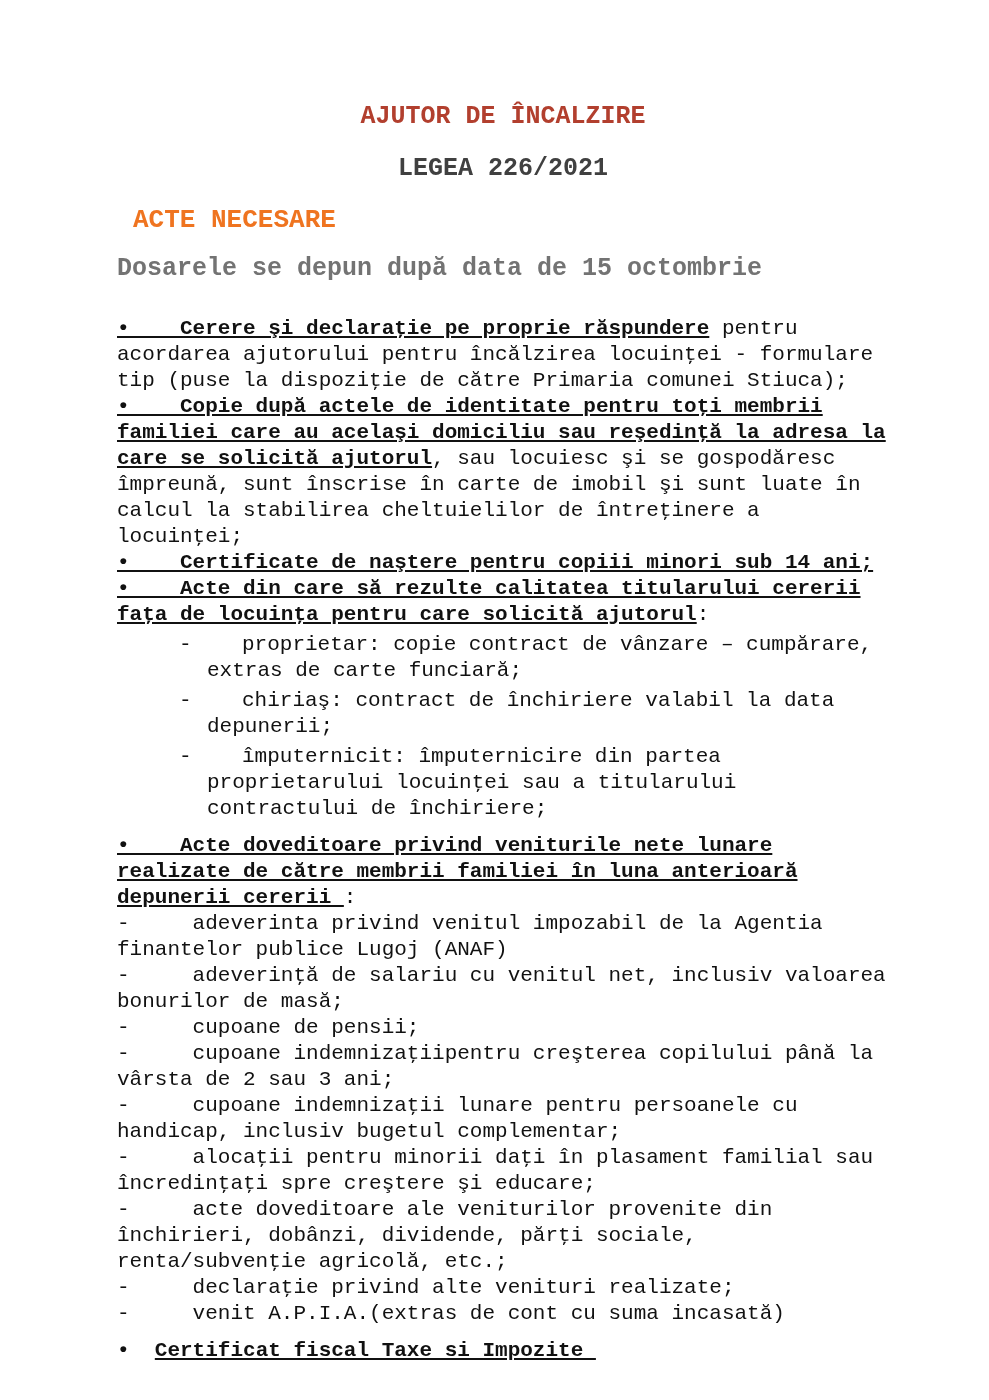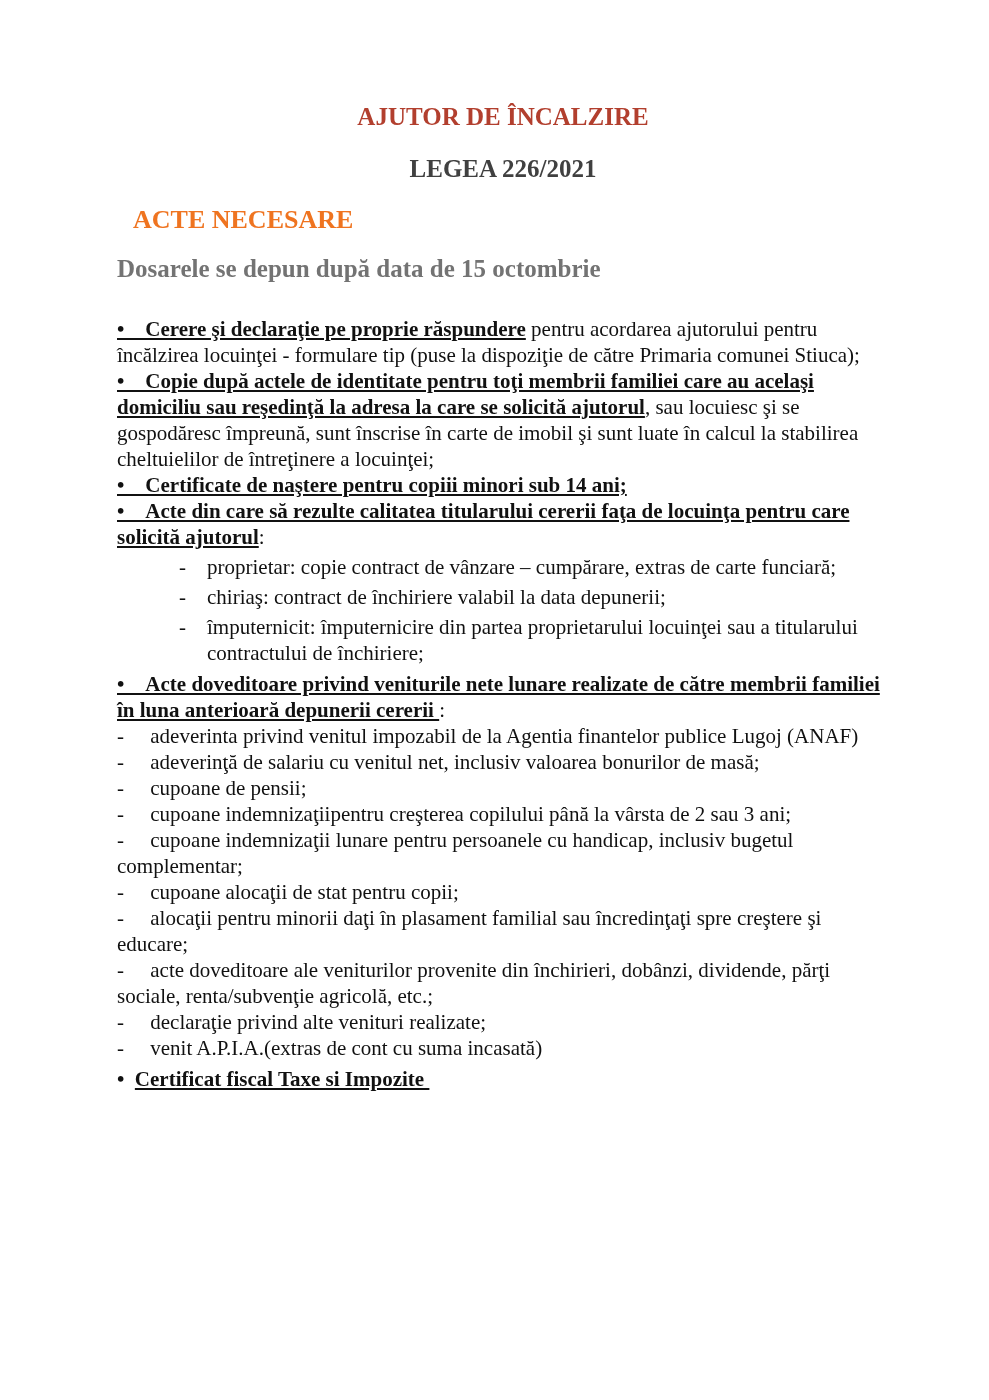--- a/index.html
+++ b/index.html
@@ -3,21 +3,21 @@
 <meta charset="utf-8">
 <style>
   html, body { margin: 0; padding: 0; background: #ffffff; }
   .page {
     position: relative;
     width: 989px;
     height: 1400px;
     box-sizing: border-box;
     background: #ffffff;
     padding: 102px 100px 0 117px;
-    font-family: Liberation Serif, serif;
+    font-family: Liberation Mono, monospace;
     color: #111111;
     overflow: hidden;
   }
   .doc-title {
     text-align: center;
     color: #b23f2e;
     font-size: 25px;
     line-height: 30px;
     font-weight: bold;
     margin: 0 0 22px 0;
@@ -50,21 +50,21 @@
     line-height: 26px;
   }
   .blk { margin: 0; }
   .bu { font-weight: bold; text-decoration: underline; }
   .b  { font-weight: bold; }
   .sub {
     padding-left: 90px;
     text-indent: -28px;
     margin: 4px 0;
   }
-  .mt { margin-top: 5px; }
+  .mt { margin-top: 11px; }
 </style>
 </head>
 <body>
 
 <div class="page">
 
   <h1 class="doc-title">AJUTOR DE ÎNCALZIRE</h1>
   <h2 class="doc-subtitle">LEGEA 226/2021</h2>
   <h3 class="section-heading">ACTE NECESARE</h3>
   <h4 class="notice">Dosarele se depun după data de 15 octombrie</h4>
@@ -90,21 +90,20 @@
     <p class="blk"><span>-&nbsp;&nbsp;&nbsp;&nbsp;&nbsp;adeverinta privind venitul impozabil de la Agentia finantelor publice Lugoj (ANAF)</span></p>
 
     <p class="blk"><span>-&nbsp;&nbsp;&nbsp;&nbsp;&nbsp;adeverinţă de salariu cu venitul net, inclusiv valoarea bonurilor de masă;</span></p>
 
     <p class="blk"><span>-&nbsp;&nbsp;&nbsp;&nbsp;&nbsp;cupoane de pensii;</span></p>
 
     <p class="blk"><span>-&nbsp;&nbsp;&nbsp;&nbsp;&nbsp;cupoane indemnizaţiipentru creşterea copilului până la vârsta de 2 sau 3 ani;</span></p>
 
     <p class="blk"><span>-&nbsp;&nbsp;&nbsp;&nbsp;&nbsp;cupoane indemnizaţii lunare pentru persoanele cu handicap, inclusiv bugetul complementar;</span></p>
 
-    <p class="blk"><span>-&nbsp;&nbsp;&nbsp;&nbsp;&nbsp;cupoane alocaţii de stat pentru copii;</span></p>
 
     <p class="blk"><span>-&nbsp;&nbsp;&nbsp;&nbsp;&nbsp;alocaţii pentru minorii daţi în plasament familial sau încredinţaţi spre creştere şi educare;</span></p>
 
     <p class="blk"><span>-&nbsp;&nbsp;&nbsp;&nbsp;&nbsp;acte doveditoare ale veniturilor provenite din închirieri, dobânzi, dividende, părţi sociale, renta/subvenţie agricolă, etc.;</span></p>
 
     <p class="blk"><span>-&nbsp;&nbsp;&nbsp;&nbsp;&nbsp;declaraţie privind alte venituri realizate;</span></p>
 
     <p class="blk"><span>-&nbsp;&nbsp;&nbsp;&nbsp;&nbsp;venit A.P.I.A.(extras de cont cu suma incasată)</span></p>
 
     <p class="blk mt"><span class="b">•&nbsp;&nbsp;</span><span class="bu">Certificat fiscal Taxe si Impozite&nbsp;</span></p>

